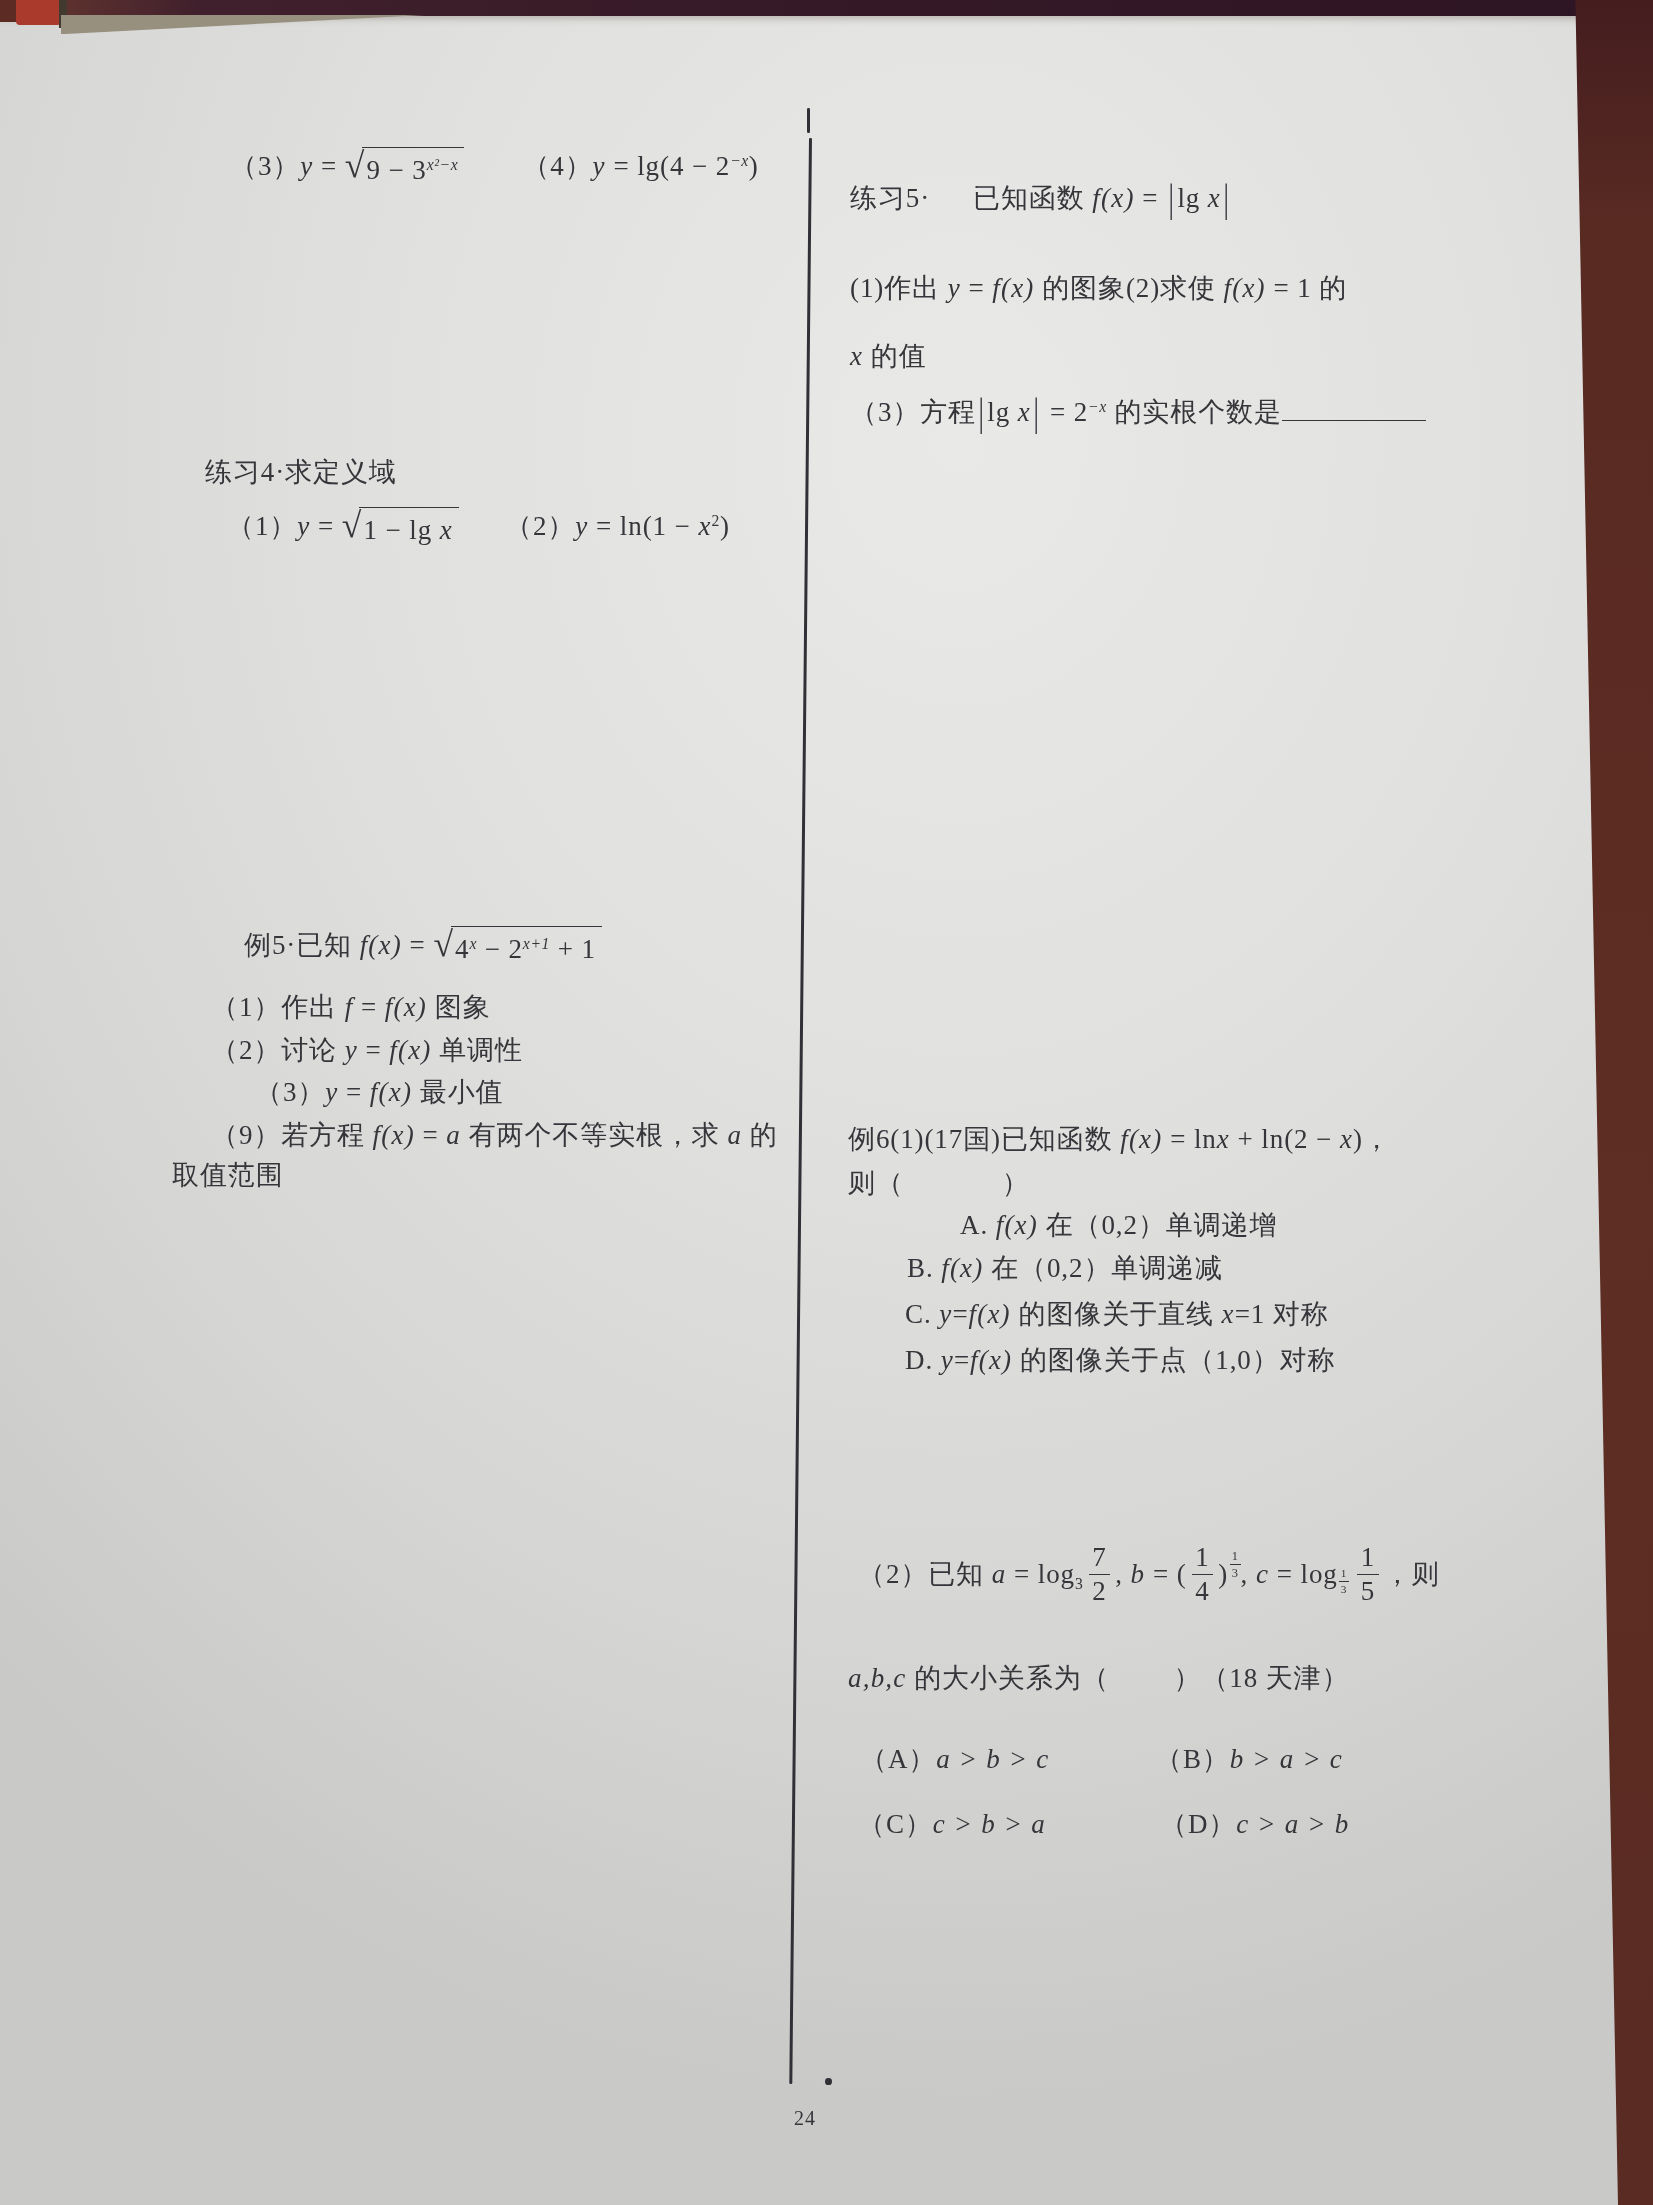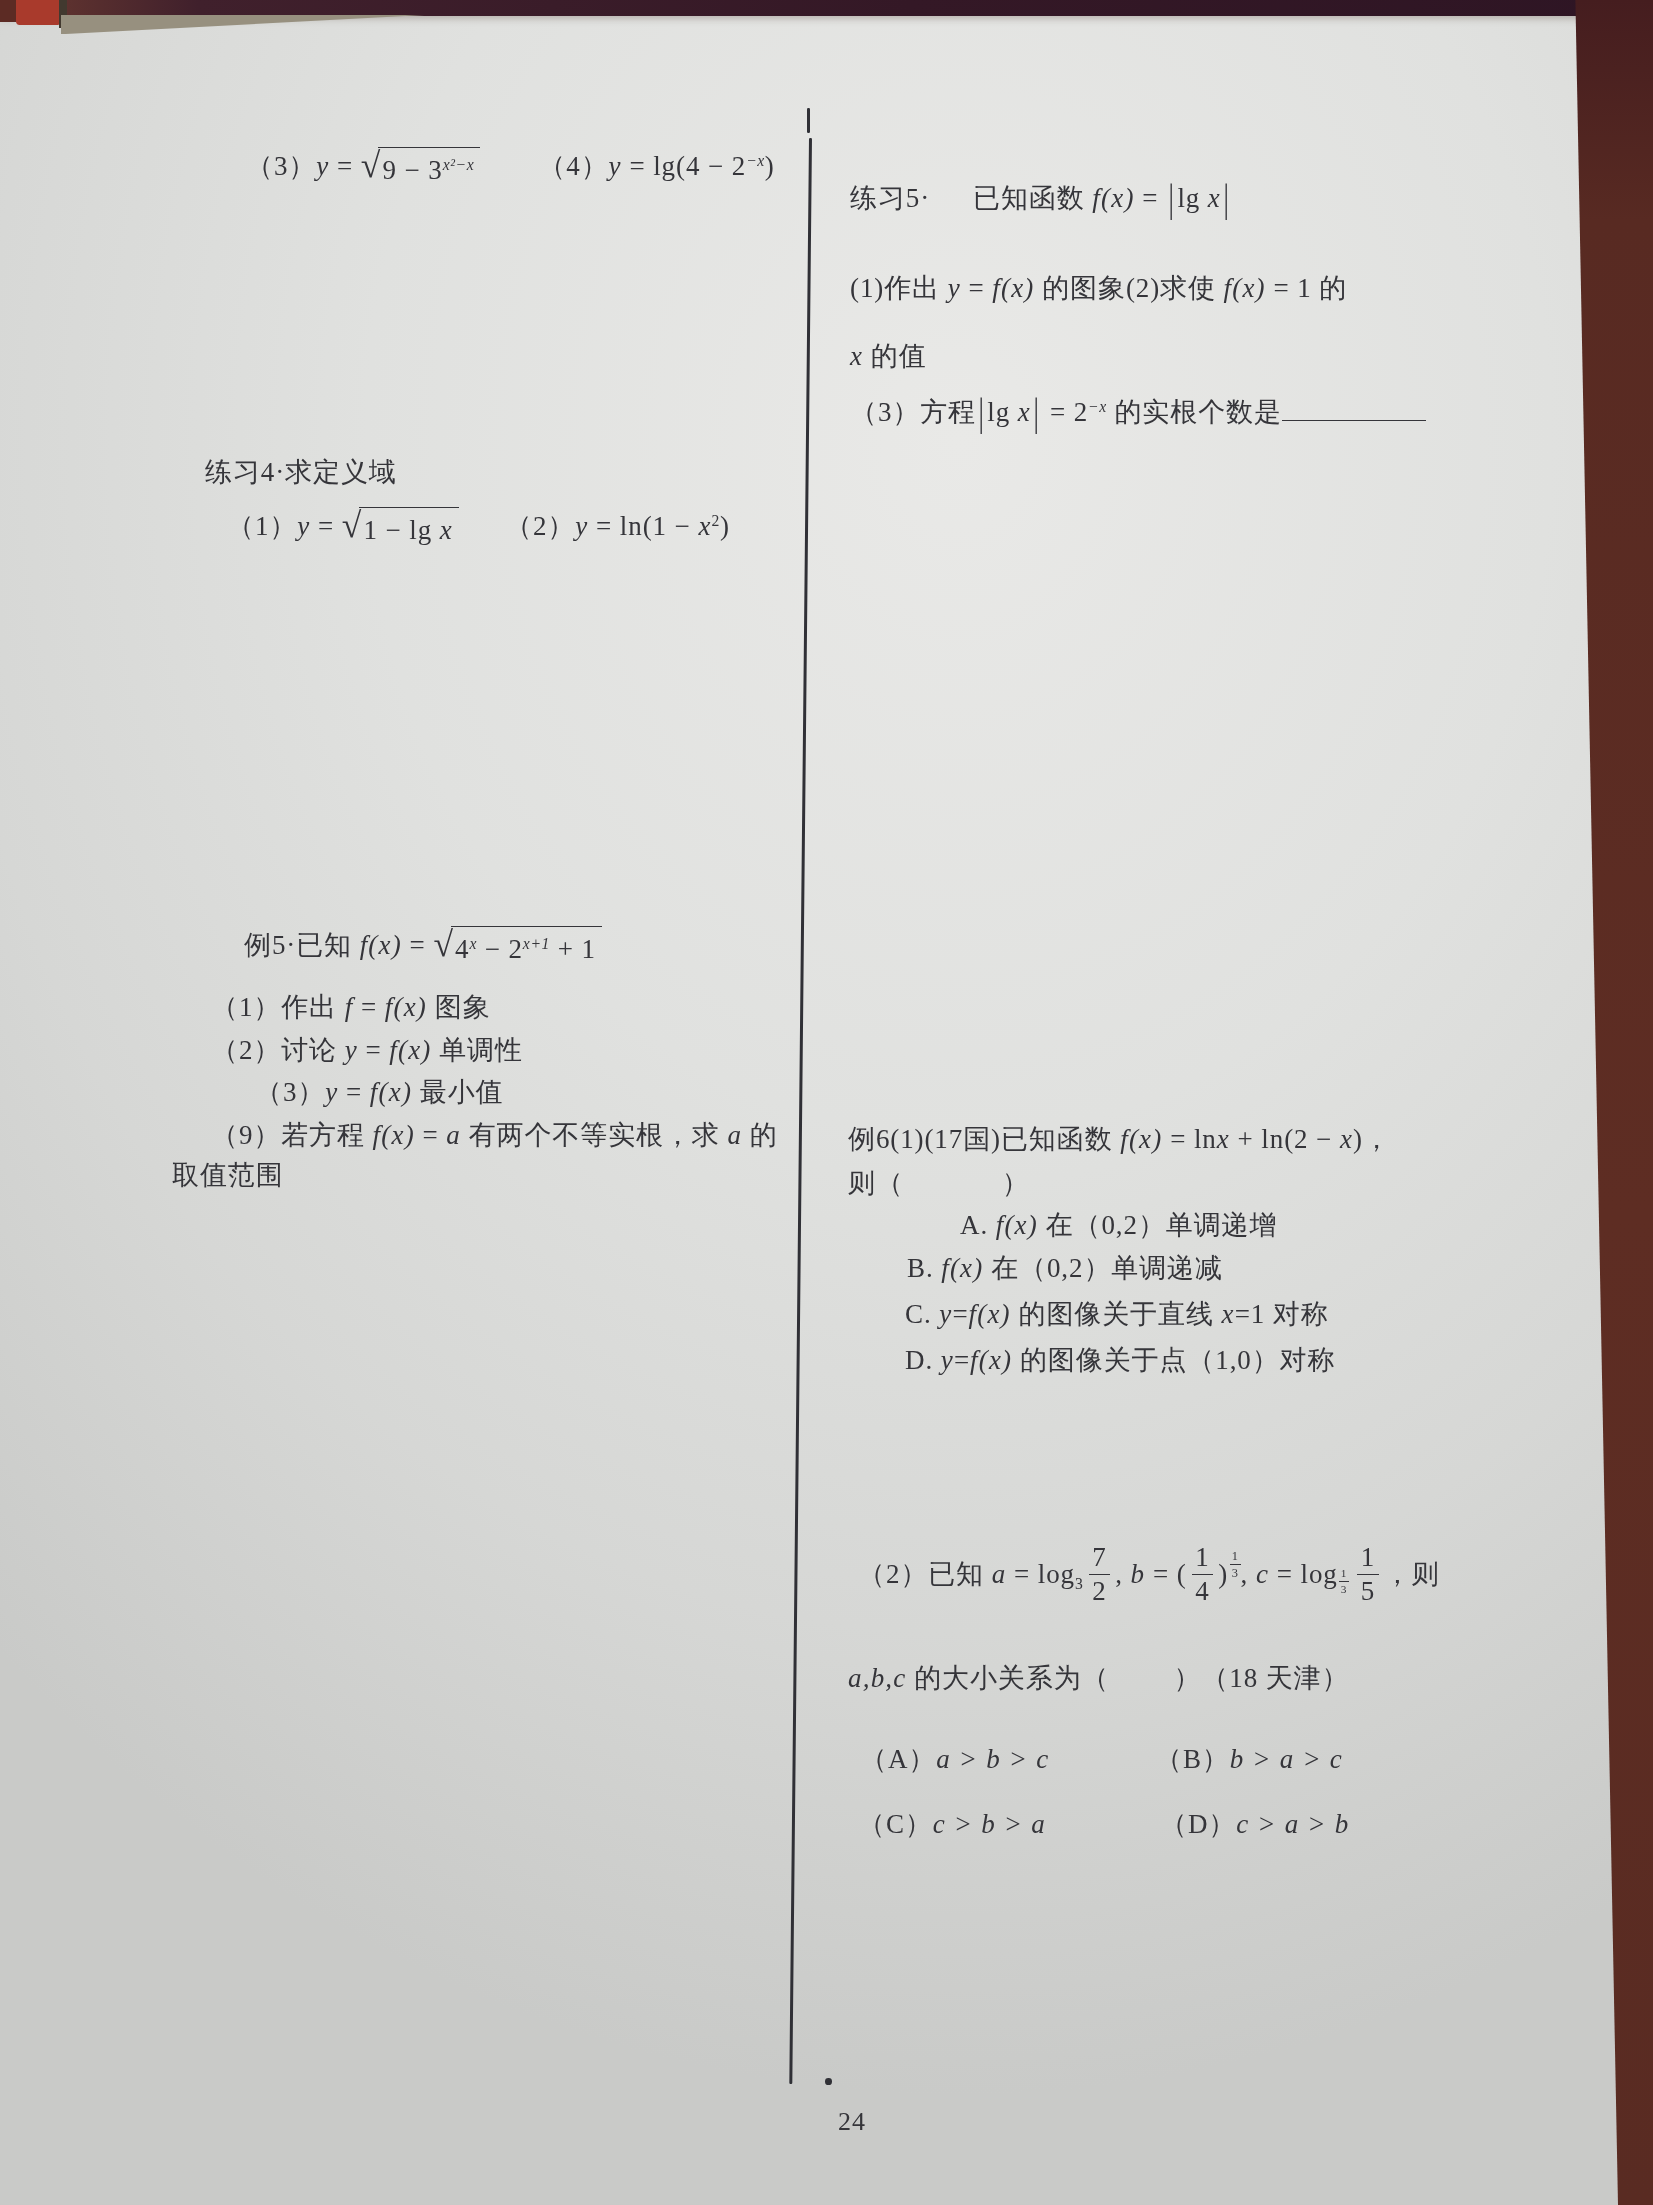--- a/index.html
+++ b/index.html
@@ -38,21 +38,21 @@
   .frac{display:inline-block;text-align:center;vertical-align:-0.62em;margin:0 4.9px;line-height:1;}
   .frac .fn{display:block;padding:0 3.7px 3.1px;}
   .frac .fd{display:block;border-top:1.8px solid #35353a;padding:3.1px 3.7px 0;}
   .supfrac{display:inline-block;text-align:center;vertical-align:0.55em;font-size:46%;margin-left:1.8px;line-height:1;}
   .supfrac .fn{display:block;padding:0 1.8px 1.8px;}
   .supfrac .fd{display:block;border-top:1.2px solid #35353a;padding:1.8px 1.8px 0;}
   .subfrac{display:inline-block;text-align:center;vertical-align:-0.8em;font-size:42%;margin:0 3.1px 0 1.2px;line-height:1;}
   .subfrac .fn{display:block;padding:0 1.8px 1.8px;}
   .subfrac .fd{display:block;border-top:1.2px solid #35353a;padding:1.8px 1.8px 0;}
 
-  #l-defs34{left:230px;top:147px;margin-left:16px;}
+  #l-defs34{left:230px;top:147px;}
   #l-ex4-title{left:205px;top:455px;}
   #l-ex4-defs{left:211px;top:507px;margin-left:16px;}
   #l-ex5-title{left:202px;top:926px;margin-left:42px;}
   #l-ex5-q1{left:211px;top:990px;}
   #l-ex5-q2{left:211px;top:1033px;}
   #l-ex5-q3{left:211px;top:1075px;margin-left:44px;}
   #l-ex5-q4{left:211px;top:1118px;}
   #l-ex5-q4b{left:172px;top:1158px;}
 
   #r-ex5-title{left:850px;top:181px;}
@@ -64,21 +64,21 @@
   #r-ex6-a{left:960px;top:1208px;}
   #r-ex6-b{left:907px;top:1251px;}
   #r-ex6-c{left:905px;top:1297px;}
   #r-ex6-d{left:905px;top:1343px;}
   #r-p2-intro{left:858px;top:1544px;}
   #r-p2-q{left:848px;top:1661px;}
   #r-opt-a{left:860px;top:1742px;}
   #r-opt-b{left:1155px;top:1742px;}
   #r-opt-c{left:858px;top:1807px;}
   #r-opt-d{left:1160px;top:1807px;}
-  #page-num{left:838px;top:2105px;font-size:26px;}
+  #page-num{left:794px;top:2105px;font-size:20px;}
 </style>
 </head>
 <body>
 
 <div class="art band-top"></div>
 <div class="art dark-corner"></div>
 <div class="art red-obj"></div>
 <div class="art dark-line"></div>
 <div class="art tan-strip"></div>
 <div class="art band-right"></div>

